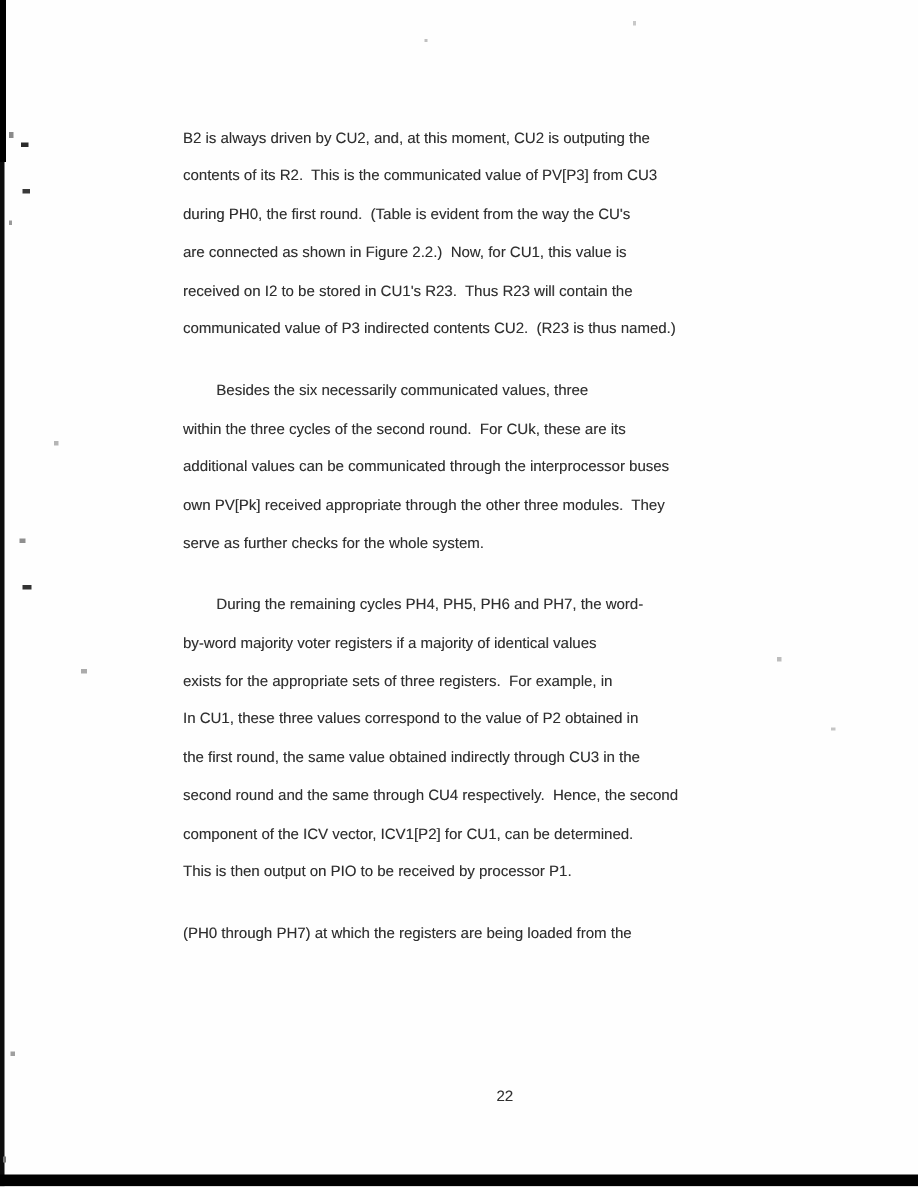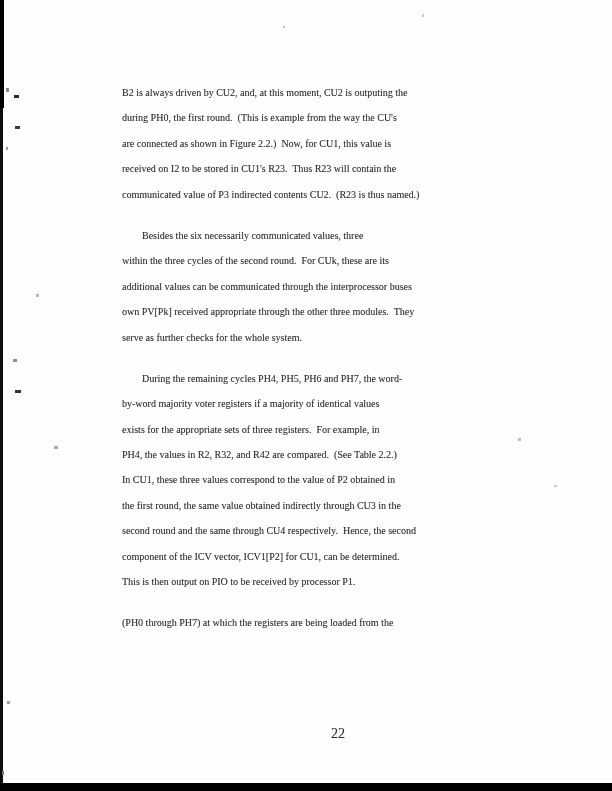--- a/index.html
+++ b/index.html
@@ -6,21 +6,21 @@
     margin: 0;
     padding: 0;
     background: #ffffff;
   }
   .page {
     position: relative;
     width: 612px;
     height: 791px;
     background: var(--paper, #fefefe);
     overflow: hidden;
-    font-family: Liberation Serif, serif;
+    font-family: Liberation Sans, sans-serif;
   }
   .text-block {
     position: absolute;
     left: 122px;
     top: 80px;
     font-size: 10px;
     color: var(--ink, #2e2e2e);
     text-shadow: 0.2px 0.2px 0 rgba(45,45,45,0.35);
   }
   .para {
@@ -28,55 +28,55 @@
   }
   .line {
     white-space: pre;
     height: 25.4px;
     line-height: 25.4px;
   }
   .page-number {
     position: absolute;
     left: 331px;
     top: 726px;
-    font-size: 14px;
+    font-size: 10px;
     color: var(--ink, #2e2e2e);
     text-shadow: 0.2px 0.2px 0 rgba(45,45,45,0.35);
   }
   .artifact, .speckle {
     position: absolute;
   }
 </style>
 </head>
 <body>
 
 <div class="page" style="--paper: #fefefe; --ink: #2e2e2e;">
   <div class="artifact" style="left: 0px; top: 0px; width: 3px; height: 791px; background: rgb(13, 13, 13);"></div>
   <div class="artifact" style="left: 0px; top: 0px; width: 4px; height: 108px; background: rgb(0, 0, 0);"></div>
   <div class="artifact" style="left: 0px; top: 783px; width: 612px; height: 8px; background: rgb(0, 0, 0);"></div>
   <div class="text-block">
       <div class="para">
         <div class="line">B2 is always driven by CU2, and, at this moment, CU2 is outputing the</div>
-        <div class="line">during PH0, the first round.  (This is example from the way the CU's</div>
+        <div class="line">contents of its R2.  This is the communicated value of PV[P3] from CU3</div>
+        <div class="line">during PH0, the first round.  (Table is evident from the way the CU's</div>
         <div class="line">are connected as shown in Figure 2.2.)  Now, for CU1, this value is</div>
         <div class="line">received on I2 to be stored in CU1's R23.  Thus R23 will contain the</div>
         <div class="line">communicated value of P3 indirected contents CU2.  (R23 is thus named.)</div>
       </div>
       <div class="para">
         <div class="line">        Besides the six necessarily communicated values, three</div>
         <div class="line">within the three cycles of the second round.  For CUk, these are its</div>
         <div class="line">additional values can be communicated through the interprocessor buses</div>
         <div class="line">own PV[Pk] received appropriate through the other three modules.  They</div>
         <div class="line">serve as further checks for the whole system.</div>
       </div>
       <div class="para">
         <div class="line">        During the remaining cycles PH4, PH5, PH6 and PH7, the word-</div>
         <div class="line">by-word majority voter registers if a majority of identical values</div>
         <div class="line">exists for the appropriate sets of three registers.  For example, in</div>
-        <div class="line">PH4, the values in R2, R32, and R42 are compared.  (See Table 2.2.)</div>
         <div class="line">In CU1, these three values correspond to the value of P2 obtained in</div>
         <div class="line">the first round, the same value obtained indirectly through CU3 in the</div>
         <div class="line">second round and the same through CU4 respectively.  Hence, the second</div>
         <div class="line">component of the ICV vector, ICV1[P2] for CU1, can be determined.</div>
         <div class="line">This is then output on PIO to be received by processor P1.</div>
       </div>
       <div class="para">
         <div class="line">(PH0 through PH7) at which the registers are being loaded from the</div>
       </div>
     </div>

